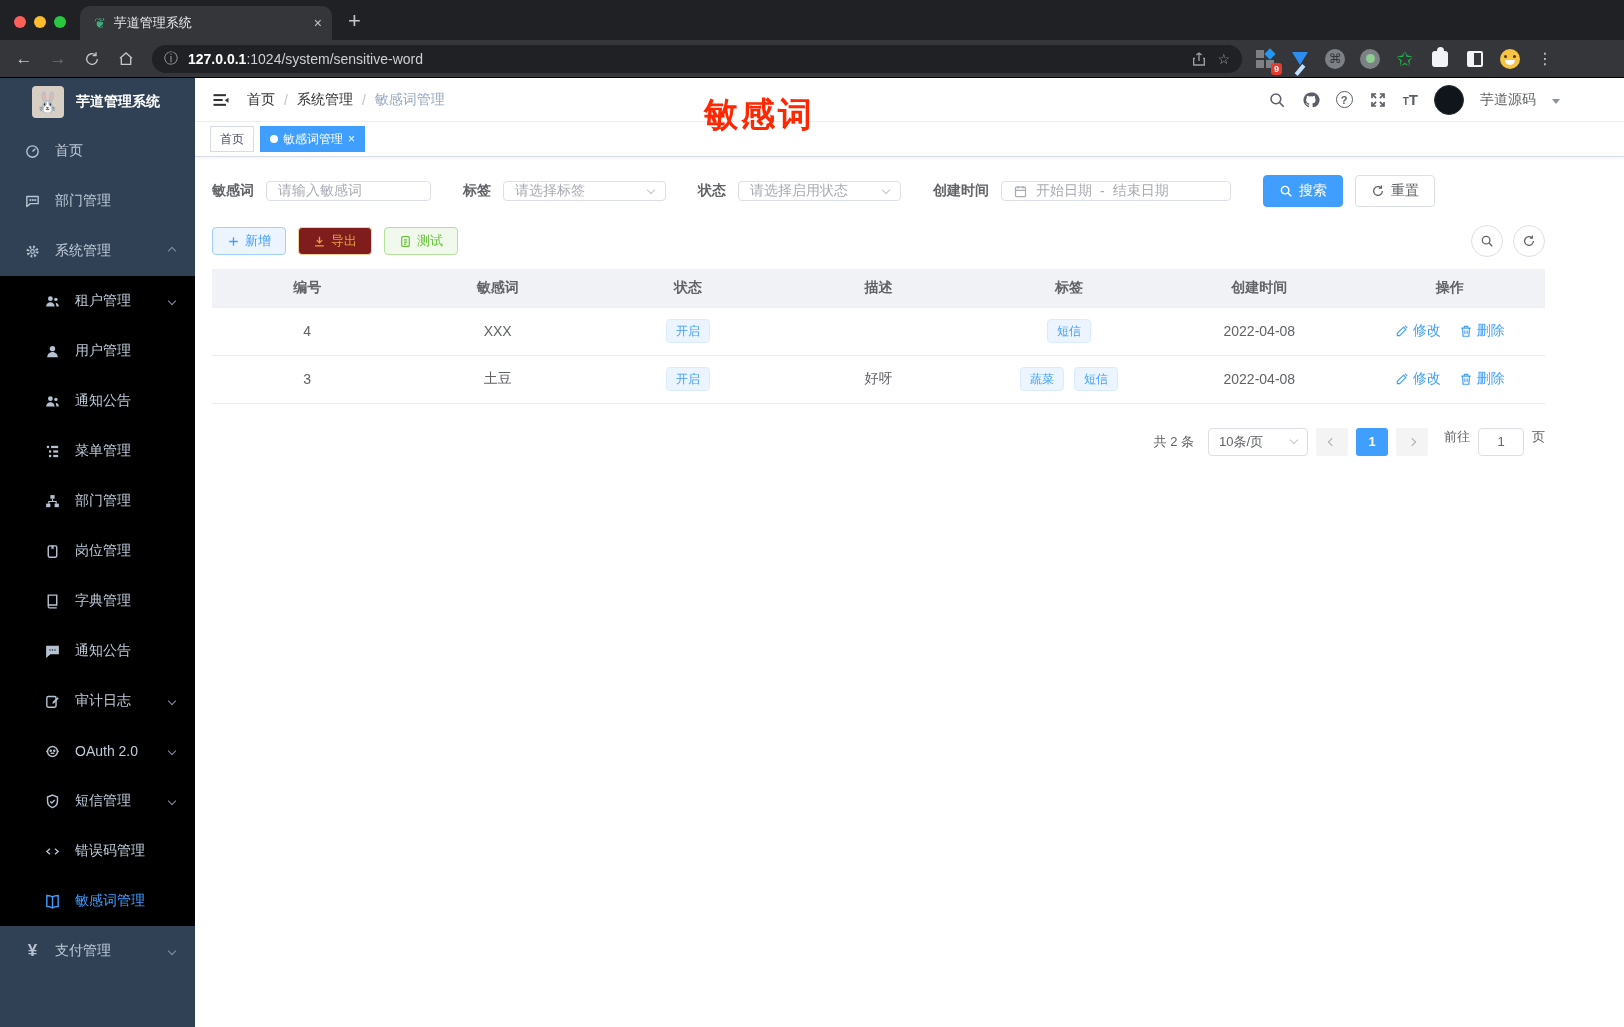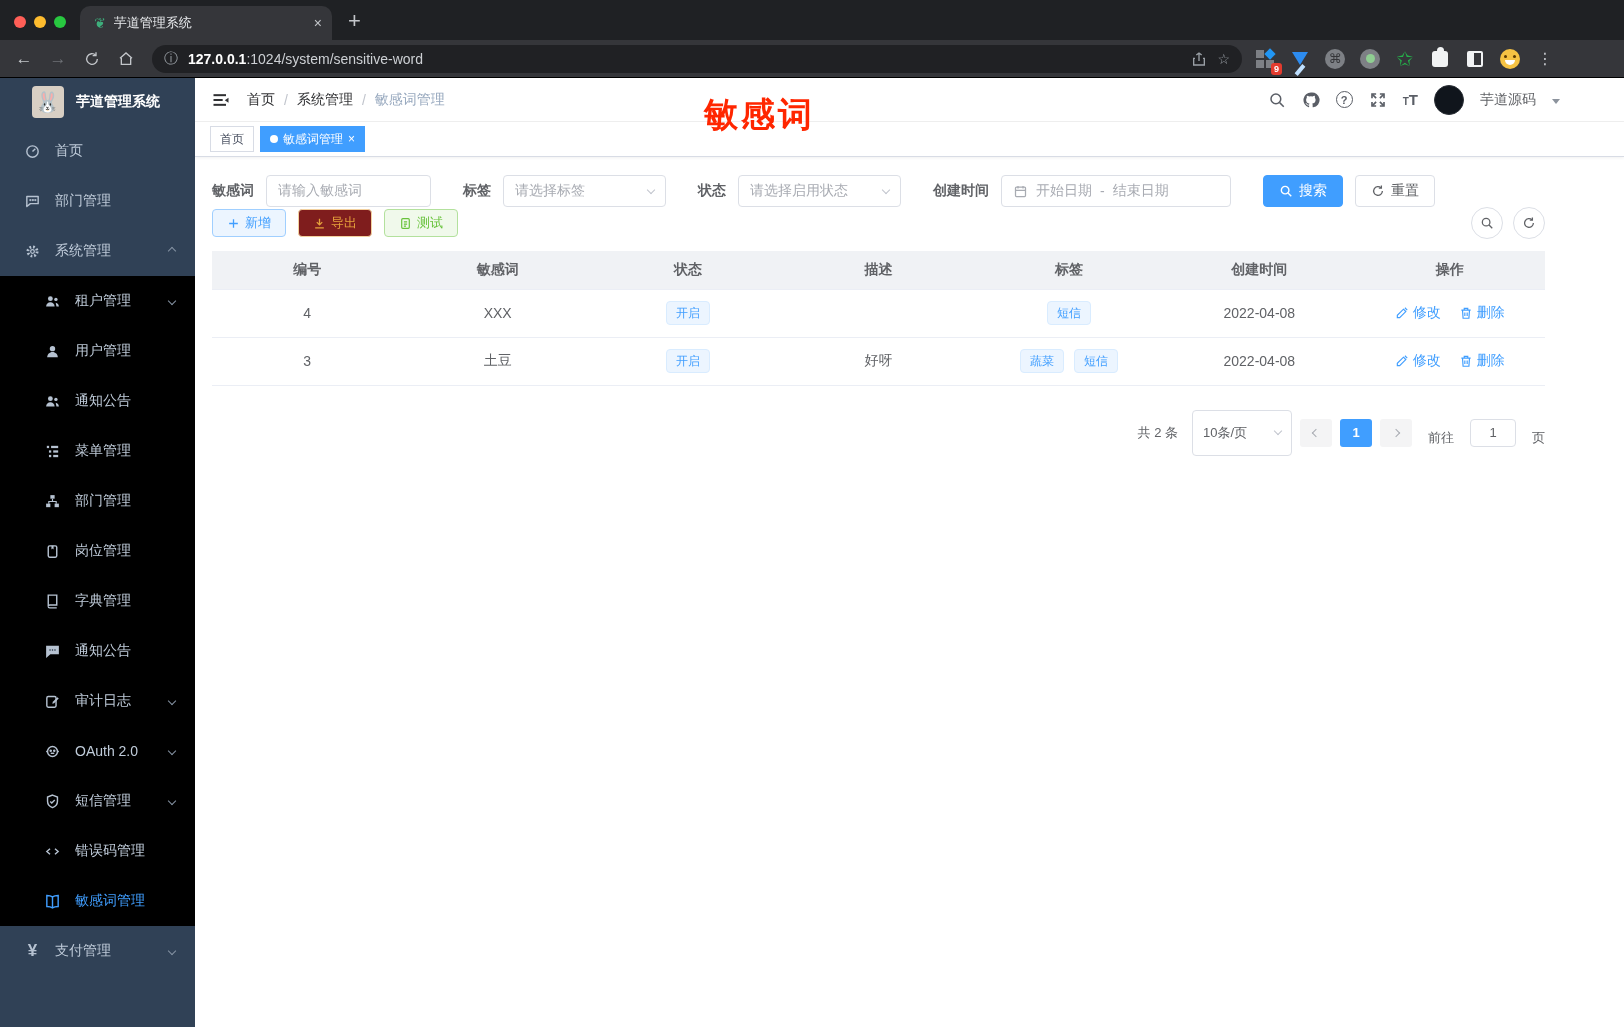--- a/index.html
+++ b/index.html
@@ -90,33 +90,33 @@
   .tag-dot { width:8px; height:8px; border-radius:50%; background:#fff; }
   .tag-close { font-size:12px; }
 
   
   .content { padding:18px 79px 0 17px; }
 
   
   .filter-row { display:flex; align-items:center; flex-wrap:nowrap; }
   .f-label { font-size:14px; color:#606266; font-weight:700; margin-right:12px; white-space:nowrap; }
   .f-group { display:flex; align-items:center; margin-right:32px; }
-  .el-input { height:32px; border:1px solid #dcdfe6; border-radius:4px; background:#fff; display:flex; align-items:center; padding:0 11px; font-size:14px; color:#606266; gap:8px; }
+  .el-input { height:20px; border:1px solid #dcdfe6; border-radius:4px; background:#fff; display:flex; align-items:center; padding:0 11px; font-size:14px; color:#606266; gap:8px; }
   .ph { color:#a8abb2; }
   .w-input { width:165px; }
   .w-select { width:163px; justify-content:space-between;gap:28px; }
   .w-date { width:230px; }
   .sel-arrow { width:6px; height:6px; border-right:1.4px solid #c0c4cc; border-bottom:1.4px solid #c0c4cc; transform:rotate(45deg); margin-top:-3px; }
   .cal-icon, .btn-ic { width:15px; height:15px; color:#a8abb2; flex-shrink:0; }
   .btn { height:32px; border-radius:4px; font-size:14px; display:inline-flex; align-items:center; justify-content:center; gap:6px; padding:0 15px; cursor:pointer; border:1px solid #dcdfe6; background:#fff; color:#606266; }
   .btn-primary { background:#409eff; border-color:#409eff; color:#fff; }
   .btn .bic { width:14px; height:14px; }
 
   
-  .toolbar-row { display:flex; align-items:center; }
+  .toolbar-row { display:flex; align-items:center; margin-top:18px; }
   .btn-sm { height:28px; font-size:13px; padding:0 14px; border-radius:4px; display:inline-flex; align-items:center; gap:5px; margin-right:12px; cursor:pointer; }
   .btn-add { color:#409eff; background:#ecf5ff; border:1px solid #a0cfff; }
   .btn-export { color:#e6a23c; background:#7f1d1d; border:1px solid #f3d19e; }
   .btn-test { color:#67c23a; background:#f0f9eb; border:1px solid #b3e19d; }
   .tb-right { margin-left:auto; display:flex; gap:10px; }
   .circ-btn { width:32px; height:32px; border-radius:50%; border:1px solid #dcdfe6; background:#fff; display:flex; align-items:center; justify-content:center; color:#606266; cursor:pointer; }
   .circ-btn svg { width:14px; height:14px; }
 
   
   .el-table { width:100%; border-collapse:collapse; table-layout:fixed; margin-top:12px; font-size:14px; }
@@ -125,24 +125,24 @@
   .el-table thead th { border-bottom:1px solid #ebeef5; }
   .status-tag, .word-tag { display:inline-block; font-size:12px; line-height:22px; padding:0 9px; border-radius:4px; background:#ecf5ff; border:1px solid #d9ecff; color:#409eff; }
   .word-tag + .word-tag { margin-left:10px; }
   .op-link { color:#409eff; font-size:14px; display:inline-flex; align-items:center; gap:4px; cursor:pointer; }
   .op-link + .op-link { margin-left:14px; }
   .op-link svg { width:14px; height:14px; }
 
   
   .pagination { display:flex; align-items:center; justify-content:flex-end; margin-top:24px; font-size:13px; color:#606266; gap:8px; }
   .pg-total { margin-right:6px; }
-  .pg-size { width:100px; height:46px; border:1px solid #dcdfe6; border-radius:4px; display:flex; align-items:center; justify-content:space-between; padding:0 10px; color:#606266; }
+  .pg-size { width:100px; height:28px; border:1px solid #dcdfe6; border-radius:4px; display:flex; align-items:center; justify-content:space-between; padding:0 10px; color:#606266; }
   .pg-nav { width:32px; height:28px; background:#f4f4f5; border-radius:3px; display:flex; align-items:center; justify-content:center; color:#a8abb2; cursor:pointer; }
   .pg-page { width:32px; height:28px; background:#409eff; color:#fff; border-radius:3px; display:flex; align-items:center; justify-content:center; font-weight:700; cursor:pointer; }
-  .pg-goto { display:flex; align-items:flex-end; gap:16px; margin-left:8px; }
+  .pg-goto { display:flex; align-items:flex-start; gap:8px; margin-left:8px; }
   .pg-input { width:46px; height:28px; border:1px solid #dcdfe6; border-radius:4px; text-align:center; font-size:13px; color:#606266; display:flex; align-items:center; justify-content:center; }
   .pchev { width:6px; height:6px; border-right:1.6px solid currentColor; border-bottom:1.6px solid currentColor; }
   .pchev.left { transform:rotate(135deg); }
   .pchev.right { transform:rotate(-45deg); }
 
   
   .annotation { position:absolute; left:704px; top:92px; font-size:34px; font-weight:700; color:#ff2600; letter-spacing:3px; z-index:50; }
 </style>
 </head>
 <body>

